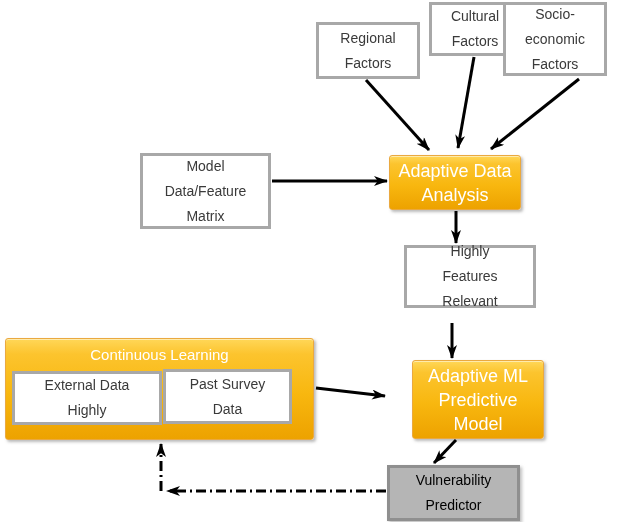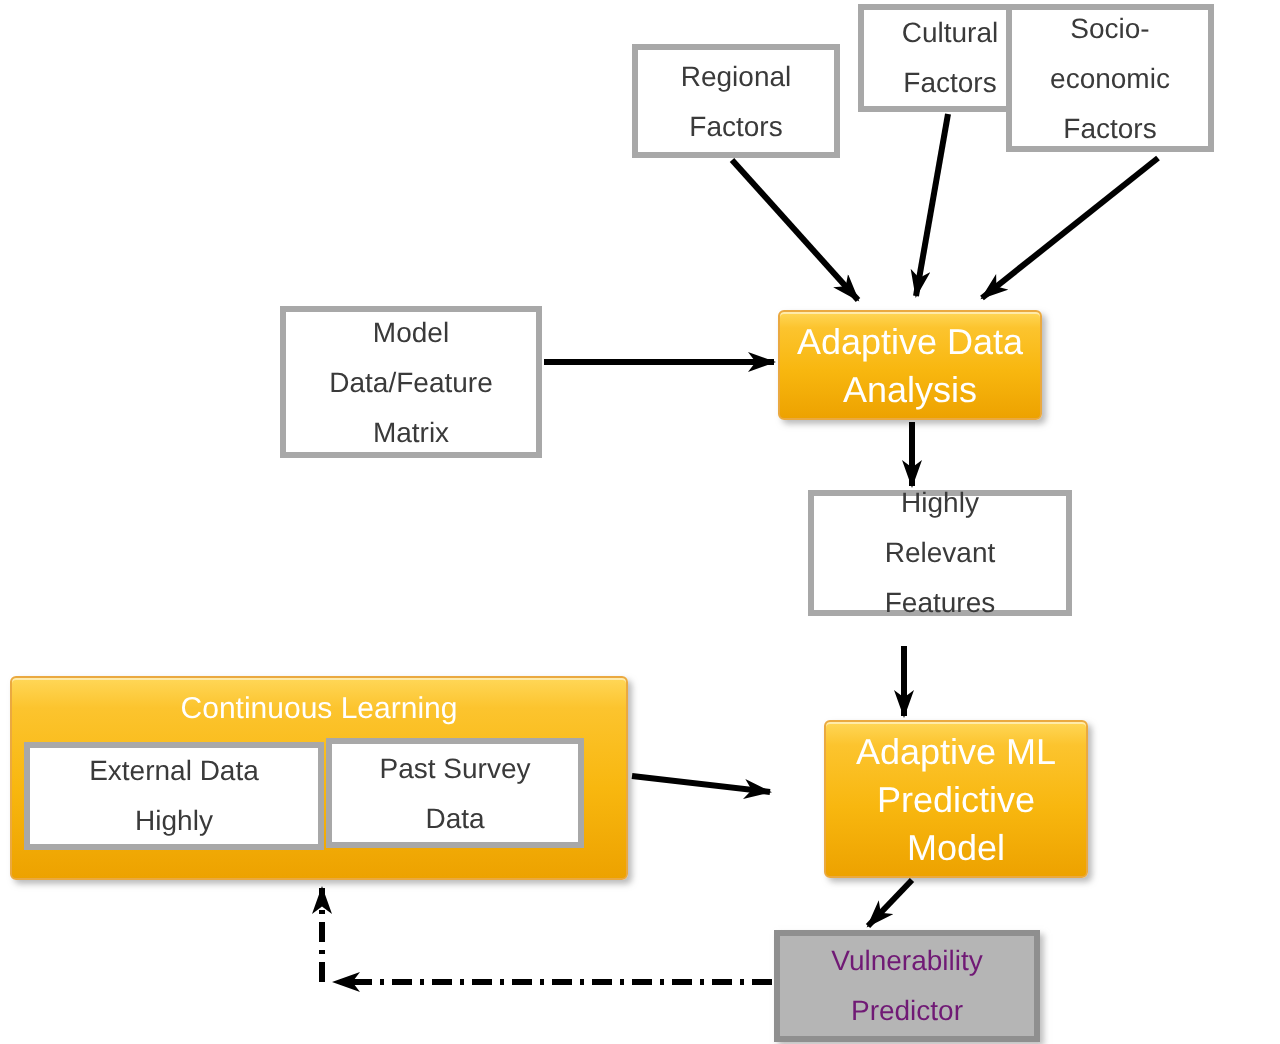--- a/index.html
+++ b/index.html
@@ -18,21 +18,21 @@
     background:#ffffff;border:3px solid #A8A8A8;color:#3A3A3A;
     font-size:14px;line-height:25px;
   }
   .gold{
     background:linear-gradient(180deg,#FFD758 0%,#FCC42E 15%,#F8B70F 55%,#EDA200 100%);
     border:1px solid #EAA940;border-radius:3px;color:#ffffff;
     box-shadow:2px 2px 3px rgba(130,130,130,0.55), inset 0 1px 0 rgba(255,255,255,0.5);
   }
   .gold-box{font-size:18px;line-height:24px;}
   .gray-box{
-    background:#B5B5B5;border:3px solid #8F8F8F;color:#701a75;
+    background:#B5B5B5;border:3px solid #8F8F8F;color:#000000;
     font-size:14px;line-height:25px;
     box-shadow:2px 2px 3px rgba(150,150,150,0.6);
   }
   .container-title{
     position:absolute;top:7px;left:0;right:0;text-align:center;
     color:#ffffff;font-size:15px;
   }
   svg.arrows{position:absolute;left:0;top:0;pointer-events:none;}
 </style>
 </head>
@@ -62,22 +62,22 @@
     <span class="ln">Matrix</span>
   </div>
 
   <div class="node gold gold-box" style="left:389px;top:155px;width:132px;height:55px">
     <span class="ln">Adaptive Data</span>
     <span class="ln">Analysis</span>
   </div>
 
   <div class="node white-box" style="left:404px;top:245px;width:132px;height:63px">
     <span class="ln">Highly</span>
+    <span class="ln">Features</span>
     <span class="ln">Relevant</span>
-    <span class="ln">Features</span>
   </div>
 
   <div class="group gold" style="left:5px;top:338px;width:309px;height:102px">
     <div class="container-title">Continuous Learning</div>
     <div class="node white-box" style="left:6px;top:32px;width:150px;height:54px">
       <span class="ln">External Data</span>
       <span class="ln">Highly</span>
     </div>
     <div class="node white-box" style="left:157px;top:30px;width:129px;height:55px">
       <span class="ln">Past Survey</span>

